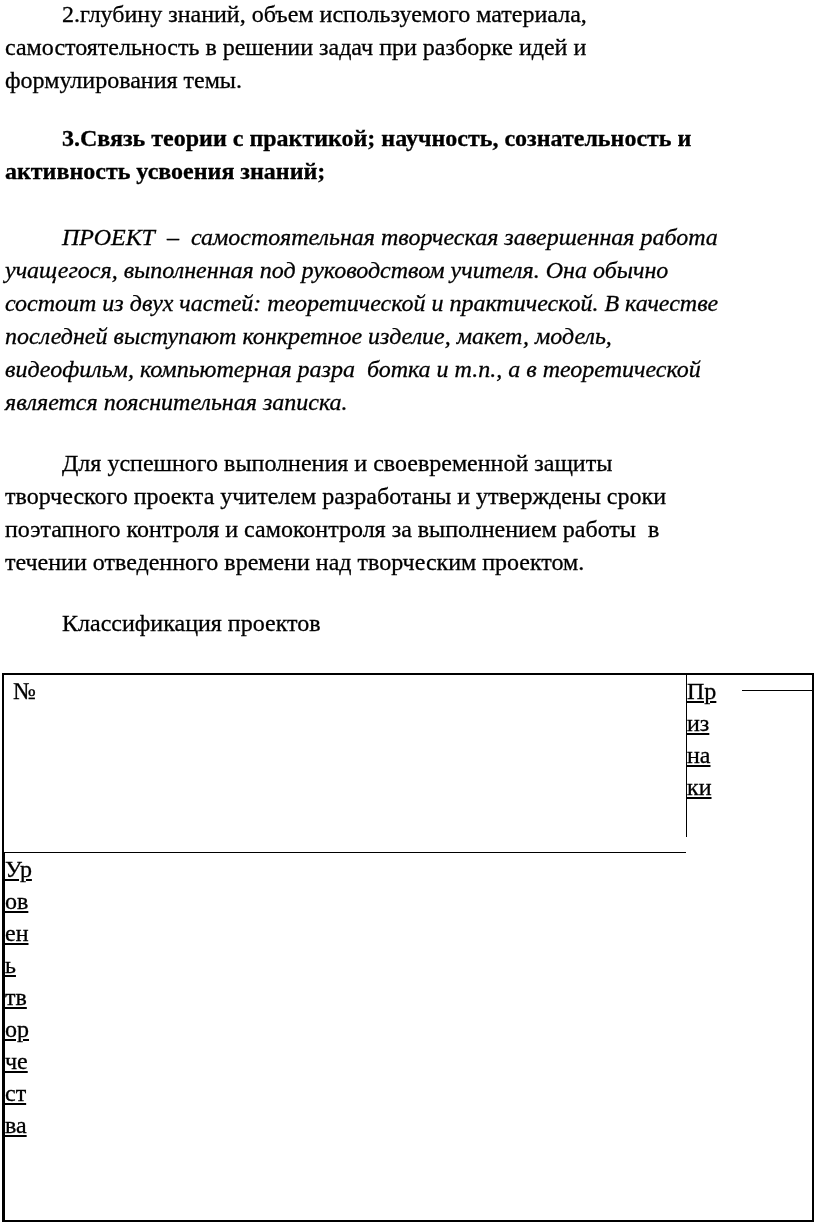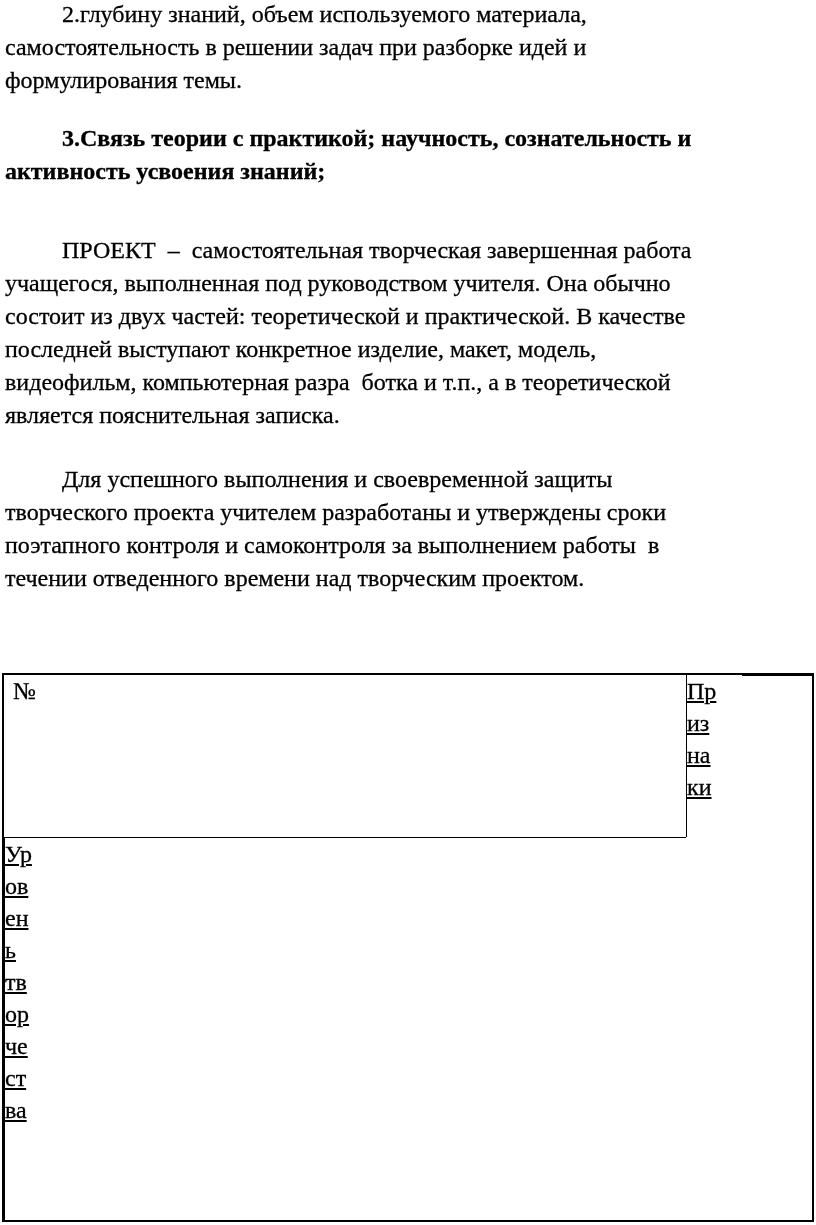--- a/index.html
+++ b/index.html
@@ -21,22 +21,22 @@
     left: 5px;
     width: 798px;
     font-size: 24px;
     line-height: 33px;
     white-space: pre-wrap;
     text-indent: 57px;
     text-align: left;
   }
   #p1 { top: -2px; }
   #p2 { top: 122px; font-weight: bold; }
-  #p3 { top: 234px; }
-  #p4 { top: 447px; margin-top: 16px; }
+  #p3 { top: 221px; font-style: italic; }
+  #p4 { top: 447px; }
   #p5 { top: 607px; }
 
   .ctable {
     position: absolute;
     left: 2px;
     top: 673px;
     width: 812px;
     height: 549px;
     border: 2px solid #000000;
     display: grid;
@@ -46,21 +46,21 @@
   }
   .cell {
     font-size: 24px;
     line-height: 32px;
     white-space: pre-wrap;
     padding: 0 3px 0 9px;
     overflow: hidden;
   }
   .cell.narrow { padding-left: 0; text-decoration: underline; }
   .cell.bl { border-left: 1.5px solid #000000; }
-  .cell.bt { border-top: 1.5px solid #000000; }
+  .cell.bt { border-top: 1.5px solid #000000; margin-top: 15px; }
 </style>
 </head>
 <body>
 
 <div class="page">
 
   <p class="para" id="p1">2.глубину знаний, объем используемого материала,
 самостоятельность в решении задач при разборке идей и
 формулирования темы.</p>
 
@@ -72,20 +72,21 @@
 состоит из двух частей: теоретической и практической. В качестве
 последней выступают конкретное изделие, макет, модель,
 видеофильм, компьютерная разра  ботка и т.п., а в теоретической
 является пояснительная записка.</p>
 
   <p class="para" id="p4">Для успешного выполнения и своевременной защиты
 творческого проекта учителем разработаны и утверждены сроки
 поэтапного контроля и самоконтроля за выполнением работы  в
 течении отведенного времени над творческим проектом.</p>
 
+  <p class="para" id="p5">Классификация проектов</p>
 
   <div class="ctable">
     <div class="cell">№</div>
     <div class="cell narrow bl">Пр
 из
 на
 ки</div>
 
     <div class="cell bt"></div>
     <div class="cell narrow bl bt">Ур

